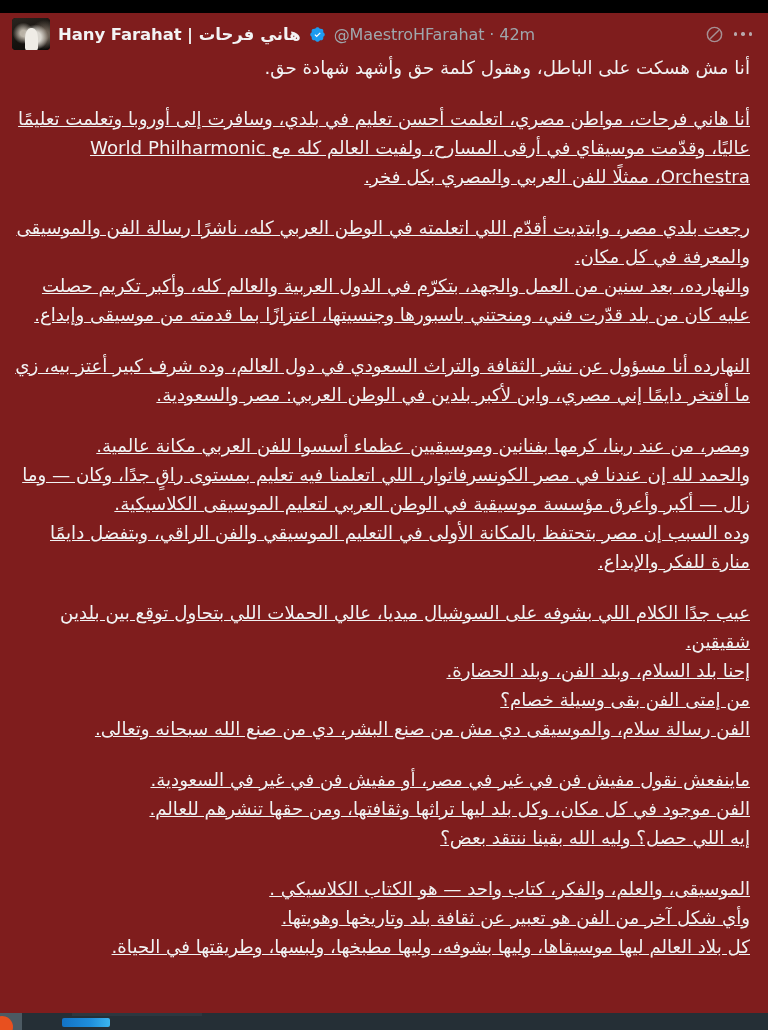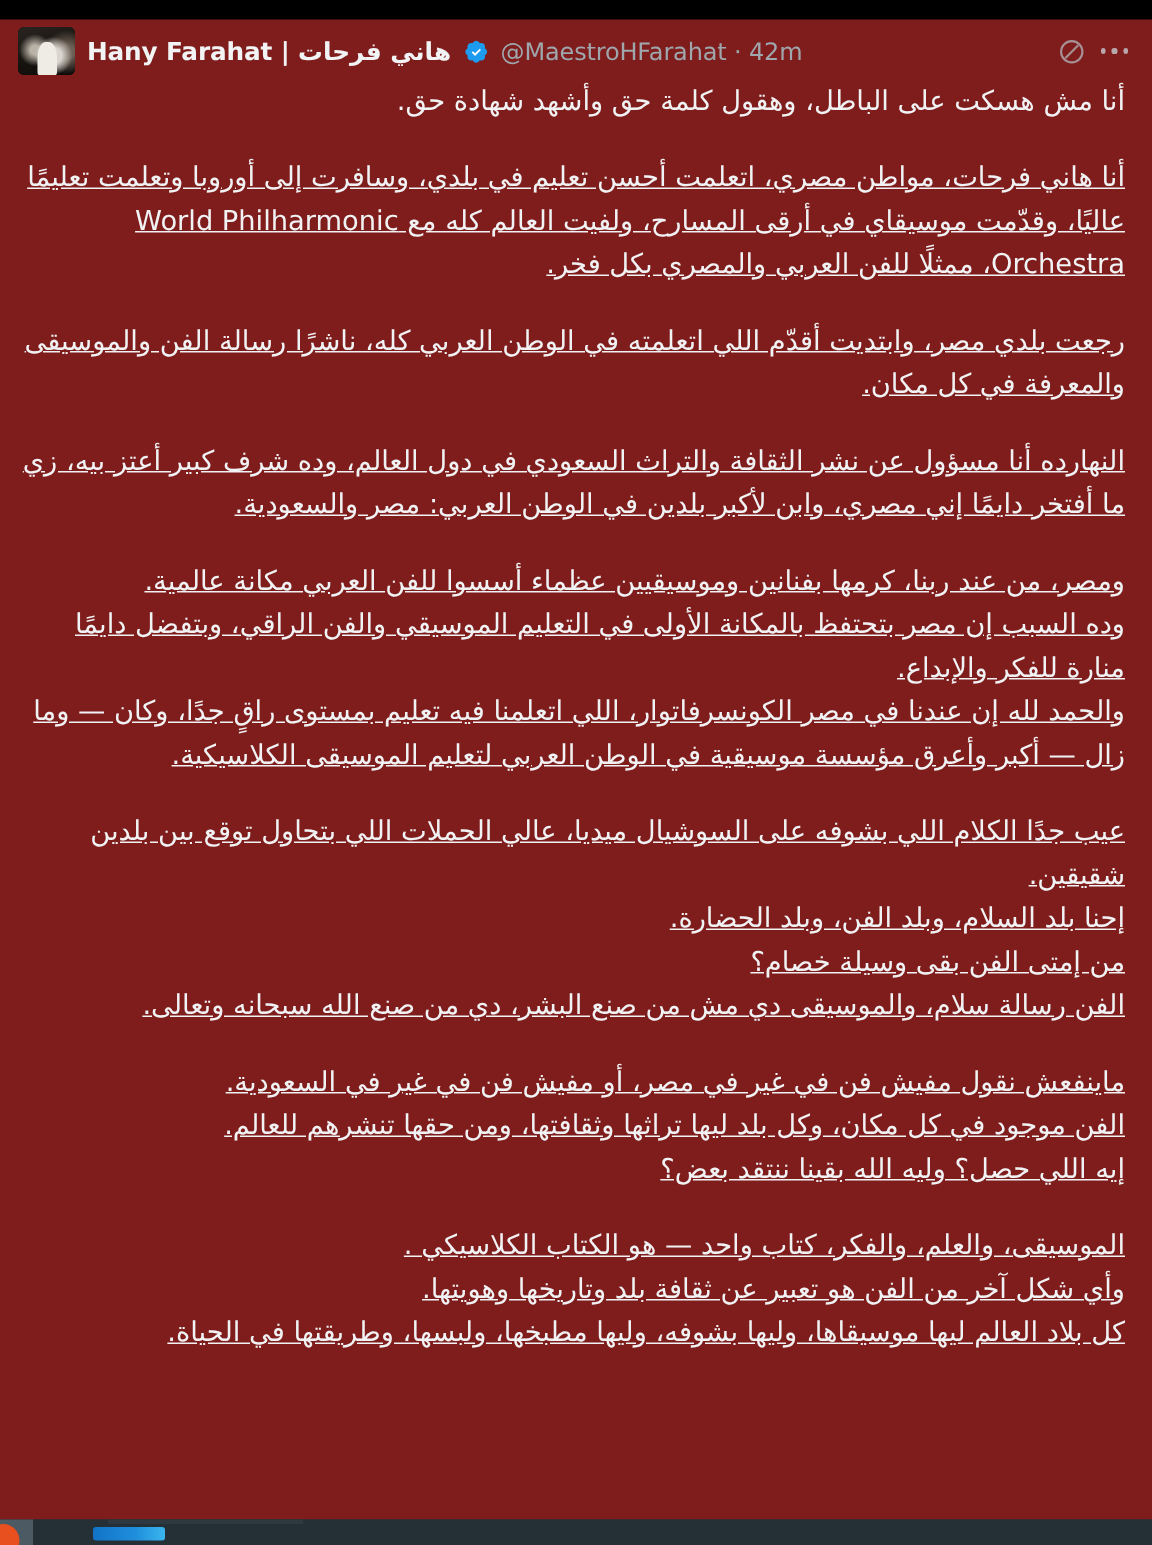--- a/index.html
+++ b/index.html
@@ -219,30 +219,31 @@
     <p class="para">
       <span class="line">أنا مش هسكت على الباطل، وهقول كلمة حق وأشهد شهادة حق.</span>
     </p>
 
     <p class="para gap">
       <span class="line">أنا هاني فرحات، مواطن مصري، اتعلمت أحسن تعليم في بلدي، وسافرت إلى أوروبا وتعلمت تعليمًا عاليًا، وقدّمت موسيقاي في أرقى المسارح، ولفيت العالم كله مع World Philharmonic Orchestra، ممثلًا للفن العربي والمصري بكل فخر.</span>
     </p>
 
     <p class="para gap">
       <span class="line">رجعت بلدي مصر، وابتديت أقدّم اللي اتعلمته في الوطن العربي كله، ناشرًا رسالة الفن والموسيقى والمعرفة في كل مكان.</span>
+      <span class="line">والنهارده، بعد سنين من العمل والجهد، بتكرّم في الدول العربية والعالم كله، وأكبر تكريم حصلت عليه كان من بلد قدّرت فني، ومنحتني باسبورها وجنسيتها، اعتزازًا بما قدمته من موسيقى وإبداع.</span>
     </p>
 
     <p class="para gap">
       <span class="line">النهارده أنا مسؤول عن نشر الثقافة والتراث السعودي في دول العالم، وده شرف كبير أعتز بيه، زي ما أفتخر دايمًا إني مصري، وابن لأكبر بلدين في الوطن العربي: مصر والسعودية.</span>
     </p>
 
     <p class="para gap">
       <span class="line">ومصر، من عند ربنا، كرمها بفنانين وموسيقيين عظماء أسسوا للفن العربي مكانة عالمية.</span>
+      <span class="line">والحمد لله إن عندنا في مصر الكونسرفاتوار، اللي اتعلمنا فيه تعليم بمستوى راقٍ جدًا، وكان — وما زال — أكبر وأعرق مؤسسة موسيقية في الوطن العربي لتعليم الموسيقى الكلاسيكية.</span>
       <span class="line">وده السبب إن مصر بتحتفظ بالمكانة الأولى في التعليم الموسيقي والفن الراقي، وبتفضل دايمًا منارة للفكر والإبداع.</span>
-      <span class="line">والحمد لله إن عندنا في مصر الكونسرفاتوار، اللي اتعلمنا فيه تعليم بمستوى راقٍ جدًا، وكان — وما زال — أكبر وأعرق مؤسسة موسيقية في الوطن العربي لتعليم الموسيقى الكلاسيكية.</span>
     </p>
 
     <p class="para gap">
       <span class="line">عيب جدًا الكلام اللي بشوفه على السوشيال ميديا، عالي الحملات اللي بتحاول توقع بين بلدين شقيقين.</span>
       <span class="line">إحنا بلد السلام، وبلد الفن، وبلد الحضارة.</span>
       <span class="line">من إمتى الفن بقى وسيلة خصام؟</span>
       <span class="line">الفن رسالة سلام، والموسيقى دي مش من صنع البشر، دي من صنع الله سبحانه وتعالى.</span>
     </p>
 
     <p class="para gap">

